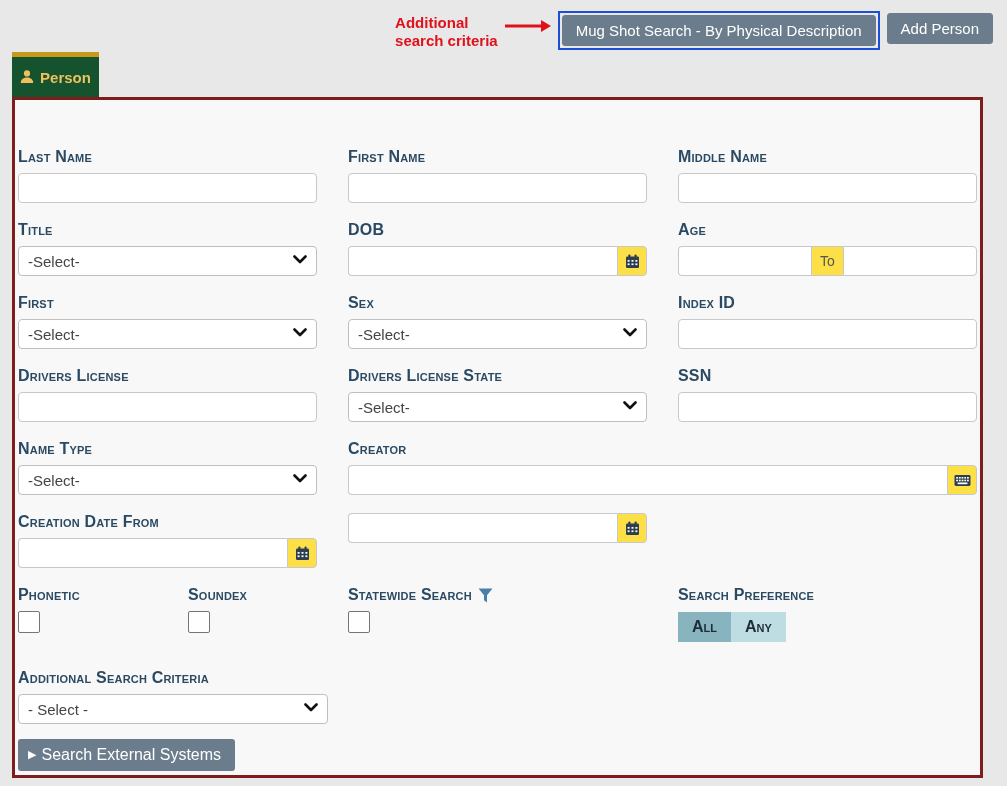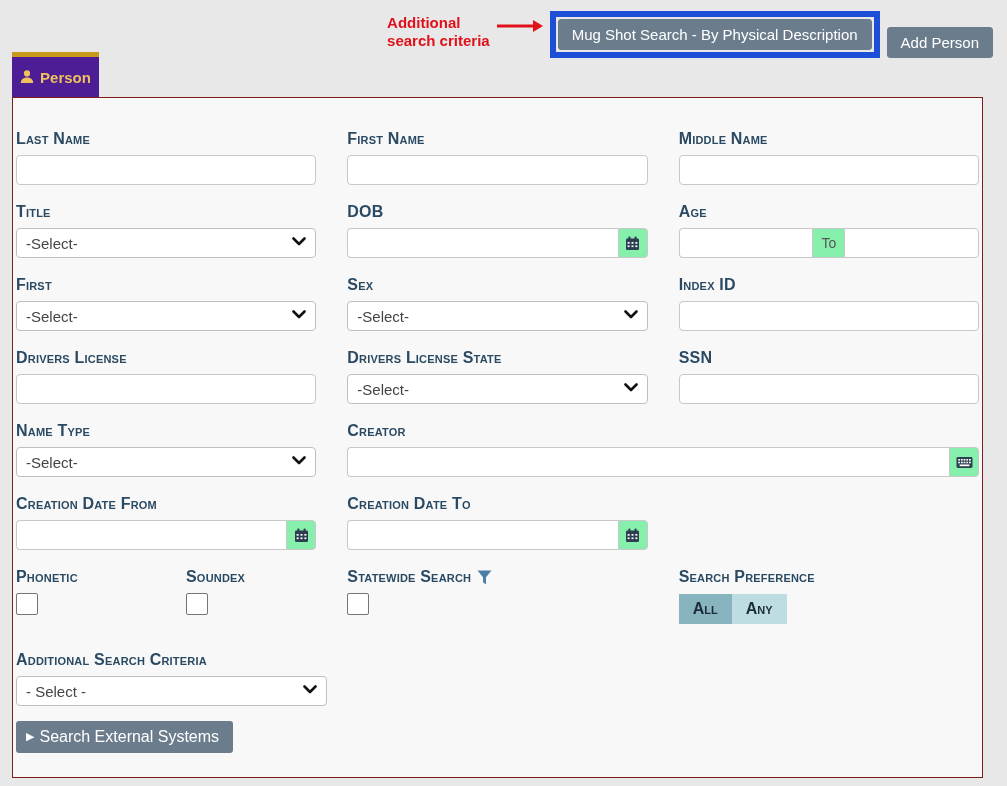--- a/index.html
+++ b/index.html
@@ -17,63 +17,63 @@
   .top-bar {
     display: flex; justify-content: flex-end; align-items: flex-start;
     padding: 11px 2px 0 0; gap: 7px; height: 52px;
   }
   .annotation {
     color: #e0111b; font-weight: bold; font-size: 15px; line-height: 18px;
     text-align: left; margin-top: 3px;
   }
   .arrow-wrap { margin-top: 8px; }
   .red-box {
-    border: 6px solid #1d4ed8; padding: 2px; background: transparent;
+    border: 2px solid #1d4ed8; padding: 2px; background: transparent;
   }
   .btn-slate {
     background: #6b7d8c; color: #ffffff; border: 1px solid #6b7d8c;
     font-size: 15px; padding: 6px 13px; border-radius: 3px; cursor: pointer;
     font-family: "Liberation Sans", sans-serif; white-space: nowrap;
   }
-  .add-person { margin-top: 16px; }
+  .add-person { margin-top: 2px; }
 
   
   .tab {
     margin-left: 12px; width: 87px; height: 45px;
-    background: #4c1d95; border-top: 5px solid #c79a1b;
+    background: #14532d; border-top: 5px solid #c79a1b;
     display: inline-flex; align-items: center; justify-content: center; gap: 6px;
     color: #eec05e; font-weight: bold; font-size: 15px; cursor: pointer;
   }
 
   
   .panel {
     margin: 0 12px; background: #f8f8f8;
-    border: 1px solid #7f1d1d; height: 681px;
-    padding: 0 3px;
+    border: 3px solid #7f1d1d; height: 681px;
+    padding: 16px 3px;
   }
   .grid3 {
     display: grid; grid-template-columns: 1fr 1fr 1fr; column-gap: 31px;
     margin-top: 18px;
   }
   .grid3.first { margin-top: 32px; }
   .field-label {
     color: #2a4a63; font-weight: bold; font-size: 16px;
     font-variant: small-caps; letter-spacing: 0.2px; margin-bottom: 7px;
     display: flex; align-items: center; gap: 6px;
   }
   .text-input {
     width: 100%; height: 30px; background: #ffffff;
     border: 1px solid #c8c8c8; border-radius: 4px;
     font-size: 14px; padding: 0 8px; color: #333;
     font-family: "Liberation Sans", sans-serif;
   }
   .input-group { display: flex; width: 100%; }
   .input-group .text-input { border-radius: 4px 0 0 4px; border-right: none; flex: 1; }
   .addon {
-    width: 30px; height: 30px; background: #86efac;
+    width: 30px; height: 30px; background: #fde047;
     border: 1px solid #c8c8c8; border-radius: 0 4px 4px 0;
     display: flex; align-items: center; justify-content: center; cursor: pointer; text-align: right;
   }
   .addon.mid { border-radius: 0; border-right: none; width: 32px; color: #555; font-size: 14px; cursor: default; }
   .input-group .text-input.last { border-radius: 0 4px 4px 0; border-right: 1px solid #c8c8c8; }
   .fake-select {
     position: relative; width: 100%; height: 30px; background: #ffffff;
     border: 1px solid #bfbfbf; border-radius: 4px; cursor: pointer;
     display: flex; align-items: center; padding: 0 30px 0 9px;
     font-size: 15px; color: #444;
@@ -312,21 +312,20 @@
                   <rect x="10.4" y="6" width="2" height="1.7" fill="#fff"></rect>
                 <rect x="2.6" y="9.4" width="2" height="1.7" fill="#fff"></rect>
                   <rect x="6.5" y="9.4" width="2" height="1.7" fill="#fff"></rect>
                   <rect x="10.4" y="9.4" width="2" height="1.7" fill="#fff"></rect>
               </svg>
             </span>
           </span>
         </div>
       </div>
       <div>
-        <div class="field-label">Creation Date To</div>
         <div class="input-group">
           <input class="text-input" type="text" value="" style="">
           <span class="addon">
             <span>
               <svg width="15" height="15" viewBox="0 0 15 15">
                 <rect x="1" y="2.5" width="13" height="11.5" rx="1.2" fill="#2d3e50"></rect>
                 <rect x="3.4" y="0.5" width="2" height="3.4" rx="0.8" fill="#2d3e50"></rect>
                 <rect x="9.6" y="0.5" width="2" height="3.4" rx="0.8" fill="#2d3e50"></rect>
                 <rect x="2.6" y="6" width="2" height="1.7" fill="#fff"></rect>
                   <rect x="6.5" y="6" width="2" height="1.7" fill="#fff"></rect>

